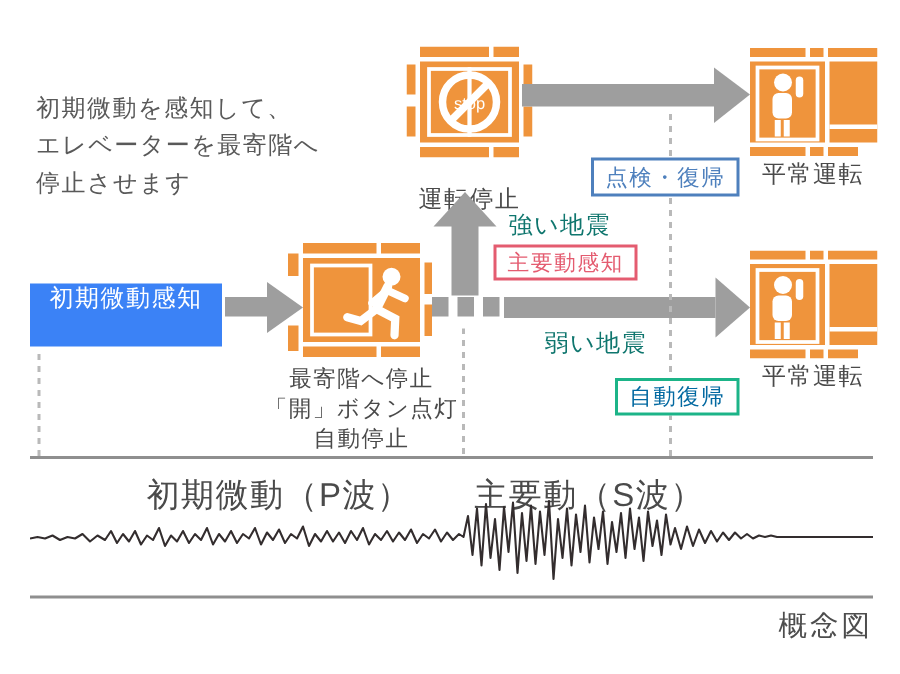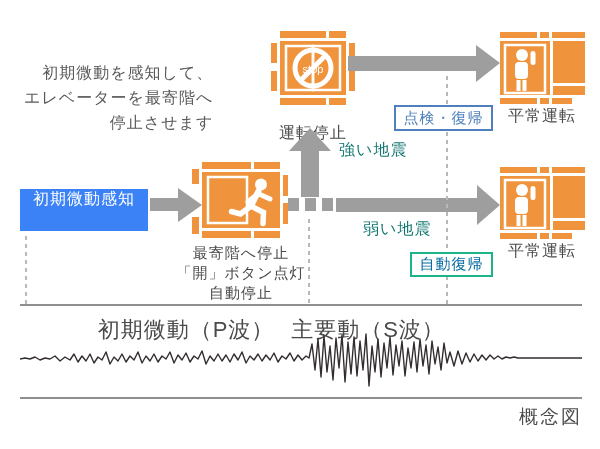--- a/index.html
+++ b/index.html
@@ -2,21 +2,21 @@
 <html lang="ja"><head>
 <meta charset="utf-8">
 <style>
   html,body{margin:0;padding:0;background:#fff;}
   .canvas{
     position:relative;width:600px;height:449px;background:#ffffff;overflow:hidden;
     font-family:"Liberation Sans","DejaVu Sans",sans-serif;color:#4a4a4a;
   }
   .abs{position:absolute;}
   
-  .intro{left:24px;top:60px;font-size:16px;line-height:25px;color:#595959;letter-spacing:1px;text-align:right;}
+  .intro{left:24px;top:60px;font-size:16px;line-height:25px;color:#595959;letter-spacing:1px;}
   
   .detect{left:20px;top:189px;width:128px;height:42px;background:#3b82f6;
     display:flex;align-items:flex-start;justify-content:center;
     color:#fff;font-size:16px;letter-spacing:1px;}
   
   .arrow-right .shaft{position:absolute;background:#9e9e9e;}
   .arrow-right .head{position:absolute;width:0;height:0;}
   .a1{left:150px;top:188px;width:52px;height:34px;}
   .a1 .shaft{left:0;top:10px;width:28px;height:13px;}
   .a1 .head{left:28px;top:0;border-top:17px solid transparent;border-bottom:17px solid transparent;border-left:24px solid #9e9e9e;}
@@ -50,21 +50,21 @@
   .vdash{width:2px;background:repeating-linear-gradient(to bottom,#b9b9b9 0 4px,transparent 4px 8px);}
   .vd-a{left:25px;top:236px;height:68px;}
   .vd-b{left:308px;top:219px;height:85px;}
   .vd-c{left:446px;top:76px;height:228px;z-index:1;}
   
   .hline{left:20px;width:562px;height:2px;background:#8f8f8f;}
   .hl-top{top:304px;}
   .hl-bot{top:397px;}
   .wave-label{font-size:22px;letter-spacing:1px;color:#4a4a4a;text-align:center;}
   .p-label{left:96px;top:315px;width:180px;}
-  .s-label{left:278px;top:315px;width:180px;}
+  .s-label{left:303px;top:315px;width:180px;}
   .wave{left:20px;top:330px;}
   .concept{left:382px;top:404px;width:200px;text-align:right;font-size:19px;color:#4d4d4d;letter-spacing:2px;}
   .elev{display:block;}
 </style>
 </head>
 <body>
 
 <div class="canvas">
 
   <div class="abs intro">
@@ -167,20 +167,23 @@
       <rect x="25.5" y="48" width="4" height="11"></rect>
     </g>
   </svg>
   <div class="abs cap cap-nt">平常運転</div>
 
   <div class="abs arrow-up">
     <div class="head"></div>
     <div class="shaft"></div>
   </div>
   <div class="abs quake strong">強い地震</div>
+  <div class="abs badge b-main">
+    <span>主要動感知</span>
+  </div>
 
   <div class="abs dash-sq" style="left:288px"></div>
   <div class="abs dash-sq" style="left:305px"></div>
   <div class="abs dash-sq" style="left:322px"></div>
   <div class="abs arrow-right a4">
     <div class="shaft"></div>
     <div class="head"></div>
   </div>
   <div class="abs quake weak">弱い地震</div>
   <div class="abs badge b-auto">

